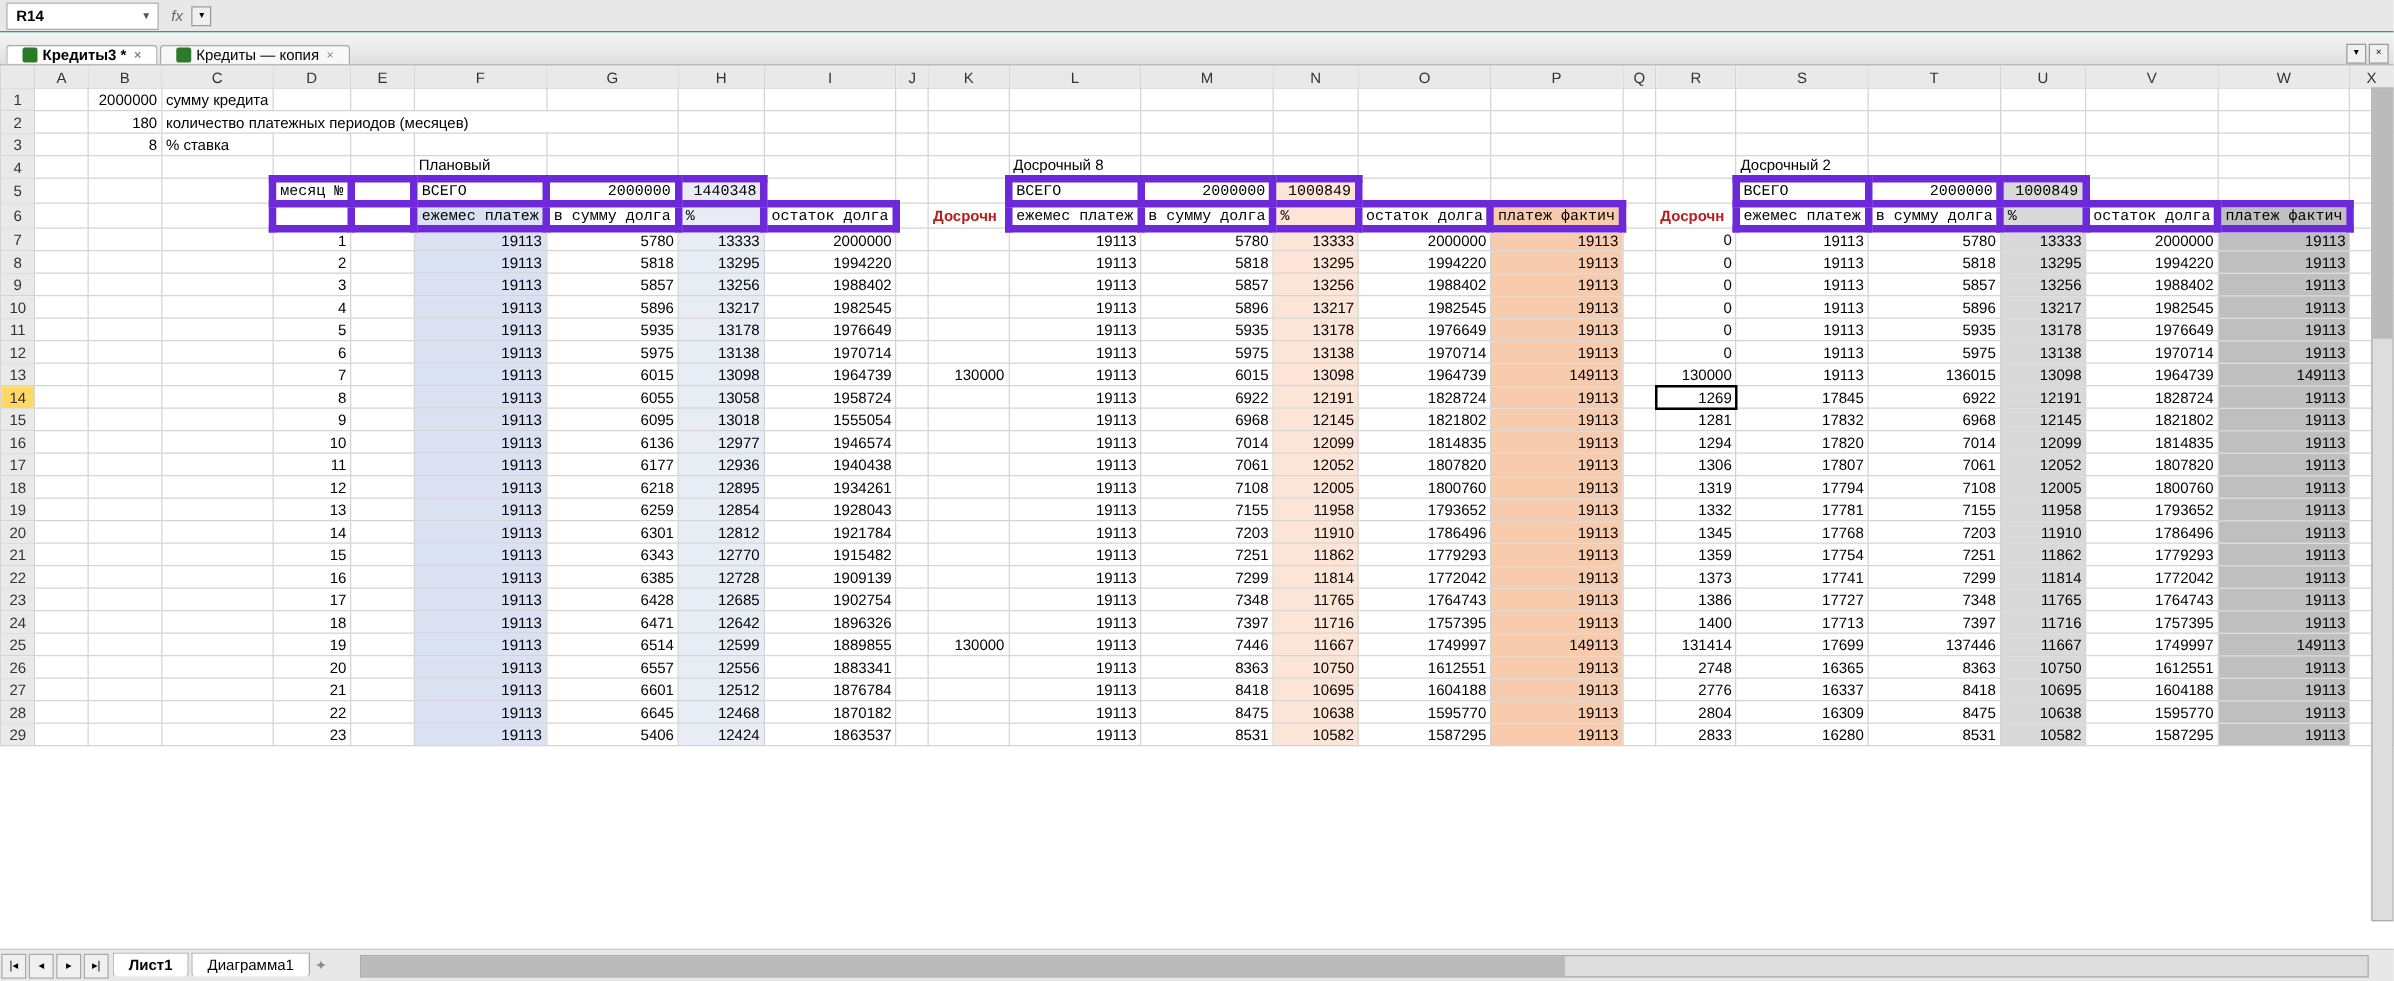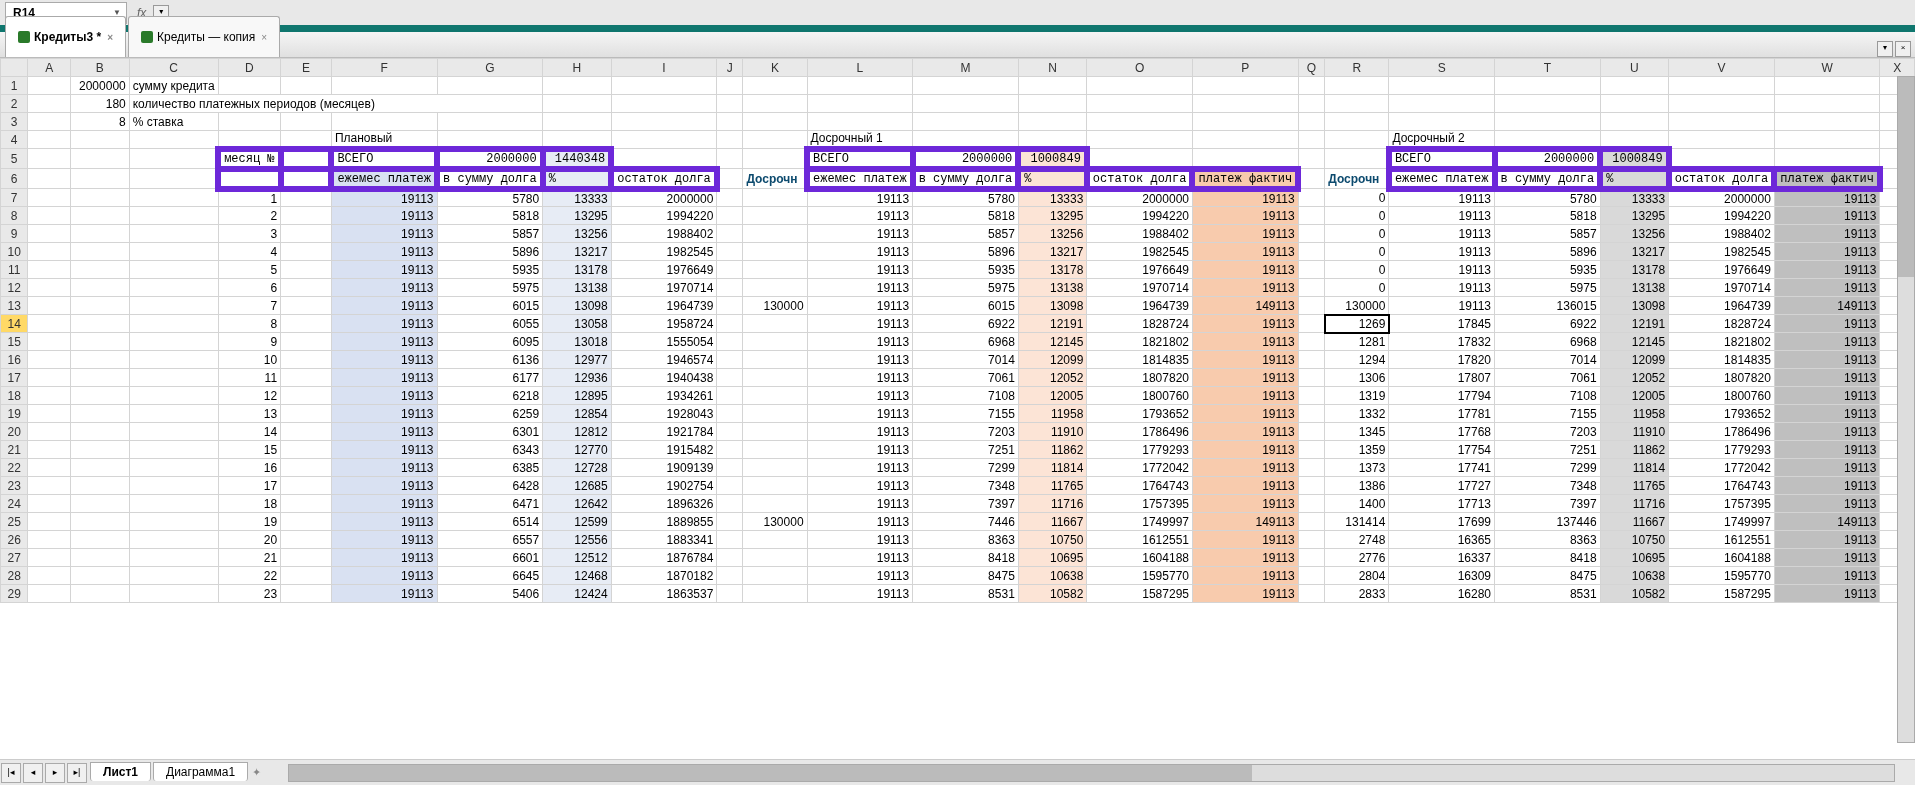--- a/index.html
+++ b/index.html
@@ -1,40 +1,40 @@
 <!DOCTYPE html>
 <html><head>
 <meta charset="utf-8">
 <style>
   html,body{margin:0;padding:0;font-family:Arial,sans-serif;font-size:12px;color:#000;background:#fff;overflow:hidden;}
-  .top-bar{height:25px;background:#e8e8e8;border-bottom:7px solid #0f766e;display:flex;align-items:center;padding:0 5px;}
+  .top-bar{height:25px;background:#e8e8e8;border-bottom:1px solid #0f766e;display:flex;align-items:center;padding:0 5px;}
   .name-box{width:110px;height:20px;background:#fff;border:1px solid #aaa;display:flex;align-items:center;padding:0 5px;margin-right:10px;}
   .name-box input{border:none;outline:none;width:70px;font-size:12px;font-weight:bold;}
   .name-box .dd{margin-left:auto;font-size:8px;color:#555;}
   .fx-label{font-style:italic;color:#666;margin-right:5px;}
   .formula-bar{flex:1;height:20px;background:#fff;border:1px solid #aaa;display:flex;align-items:center;padding:0 5px;margin-right:10px;}
   .formula-bar input{border:none;outline:none;width:100%;font-size:12px;}
   .tiny-btn{width:14px;height:14px;border:1px solid #999;background:#f0f0f0;margin-left:2px;font-size:8px;text-align:center;line-height:12px;}
   .tabs-bar{height:25px;background:linear-gradient(#f5f5f5,#e0e0e0);border-bottom:1px solid #bbb;display:flex;align-items:flex-end;padding-left:5px;position:relative;}
-  .doc-tab{padding:13px 12px;border:1px solid #aaa;border-bottom:none;background:#f8f8f8;margin-right:2px;display:flex;align-items:center;border-radius:3px 3px 0 0;}
+  .doc-tab{padding:0 12px;border:1px solid #aaa;border-bottom:none;background:#f8f8f8;margin-right:2px;display:flex;align-items:center;border-radius:3px 3px 0 0;}
   .doc-tab.active{background:#fff;font-weight:bold;}
   .doc-icon{width:12px;height:12px;background:#2a7a2a;margin-right:4px;border-radius:2px;}
   .tab-close{margin-left:6px;color:#888;font-size:10px;}
   .tabs-right{margin-left:auto;display:flex;align-items:center;padding-right:4px;}
   .grid-wrap{position:relative;height:calc(785px - 25px - 25px - 25px);overflow:hidden;}
   table.grid{border-collapse:collapse;table-layout:fixed;}
   .grid th,.grid td{border:1px solid #d4d4d4;height:18px;box-sizing:border-box;overflow:hidden;white-space:nowrap;font-size:12px;}
   .grid th{background:#e9e9e9;color:#333;font-weight:normal;text-align:center;position:sticky;}
   .grid th.col-h{top:0;}
   .grid th.row-h{left:0;text-align:center;width:30px;background:#e9e9e9;}
   .grid th.row-h.sel{background:#ffd966;}
   .grid th.corner{top:0;left:0;z-index:3;background:#e9e9e9;}
   .grid td{text-align:right;padding:0 3px;}
   .grid td.l{text-align:left;}
-  .grid td.red{color:#0c4a6e;font-weight:bold;}
+  .grid td.red{color:#b91c1c;font-weight:bold;}
   .grid td.bord{border:6px solid #6d28d9;font-family:Liberation Mono, monospace;}
   .grid td.bg-blue{background:#d9e1f2;}
   .grid td.bg-lblue{background:#e7ecf5;}
   .grid td.bg-orange{background:#fce4d6;}
   .grid td.bg-dorange{background:#f8cbad;}
   .grid td.bg-grey{background:#d9d9d9;}
   .grid td.bg-dgrey{background:#bfbfbf;}
   .grid td.active{outline:2px solid #000;outline-offset:-1px;}
   .hscroll-area{position:absolute;bottom:0;left:0;right:0;height:25px;background:#e8e8e8;display:flex;align-items:center;border-top:1px solid #ccc;}
   .sheet-nav-btn{width:18px;height:18px;border:1px solid #aaa;background:#f0f0f0;margin:0 1px;font-size:9px;text-align:center;line-height:16px;}
@@ -188,21 +188,21 @@
           <td class=""></td>
           <td class=""></td>
           <td class=""></td>
           <td class=""></td>
           <td class="l">Плановый</td>
           <td class=""></td>
           <td class=""></td>
           <td class=""></td>
           <td class=""></td>
           <td class=""></td>
-          <td class="l">Досрочный 1</td>
+          <td class="l">Досрочный 8</td>
           <td class=""></td>
           <td class=""></td>
           <td class=""></td>
           <td class=""></td>
           <td class=""></td>
           <td class=""></td>
           <td class="l">Досрочный 2</td>
           <td class=""></td>
           <td class=""></td>
           <td class=""></td>

